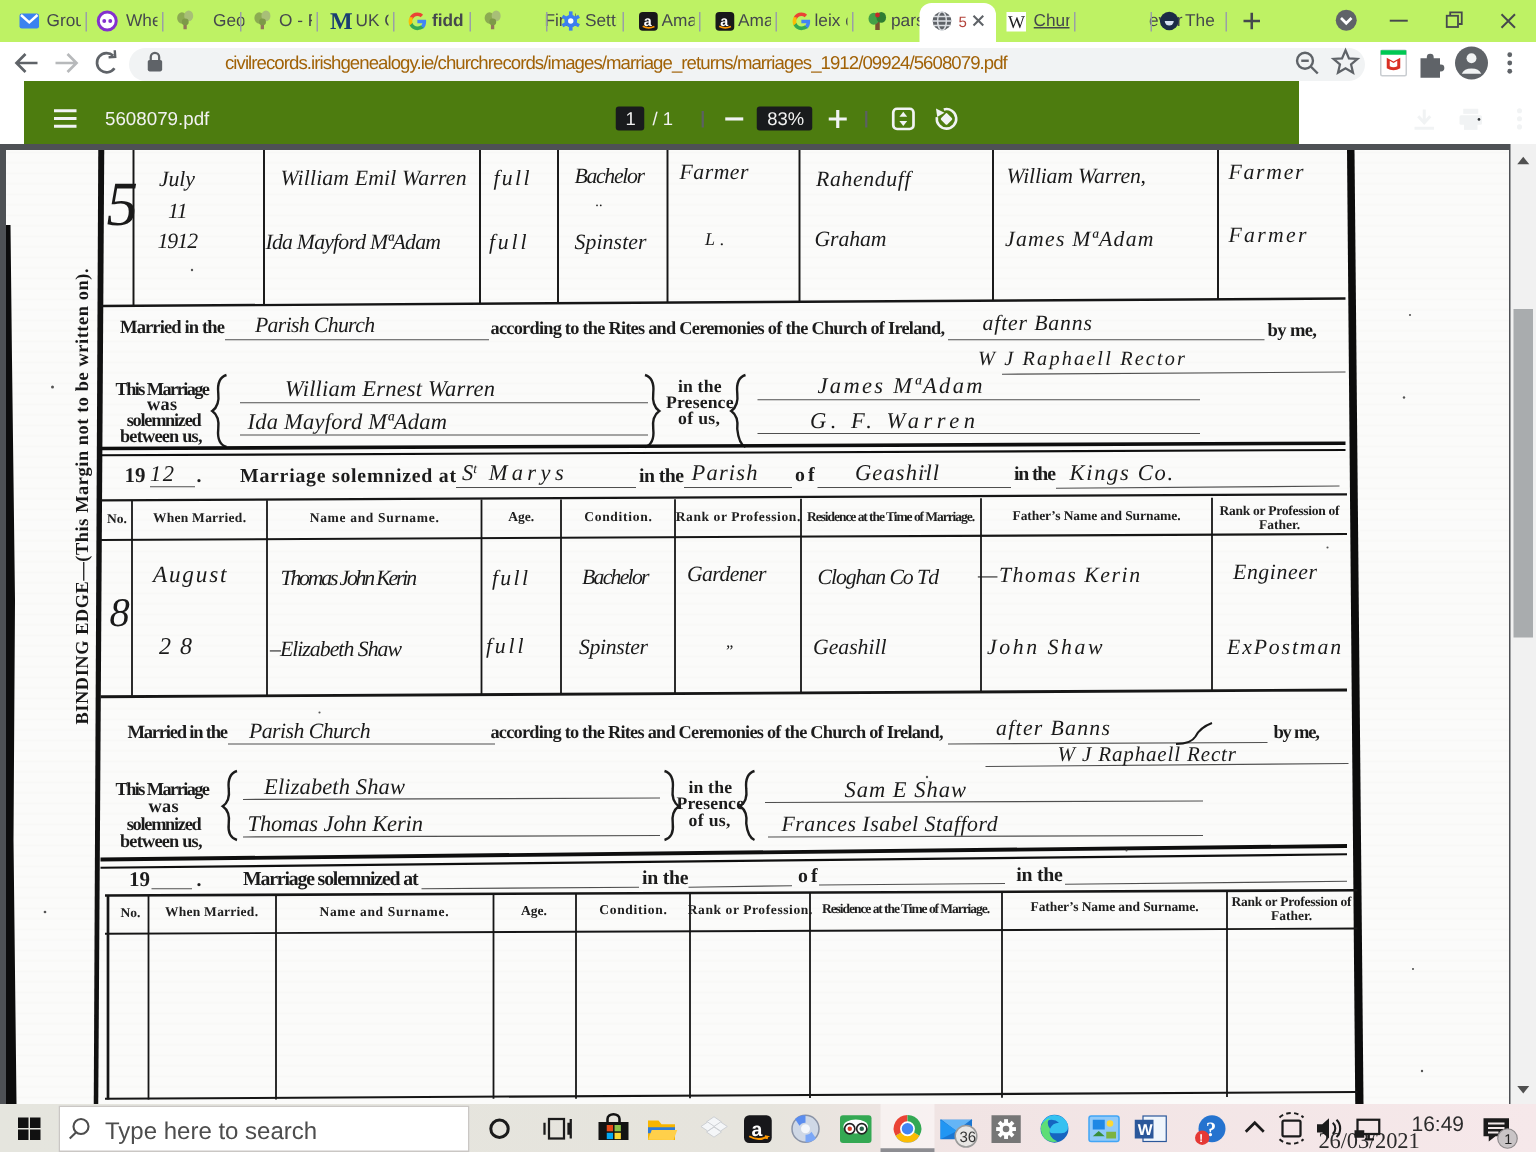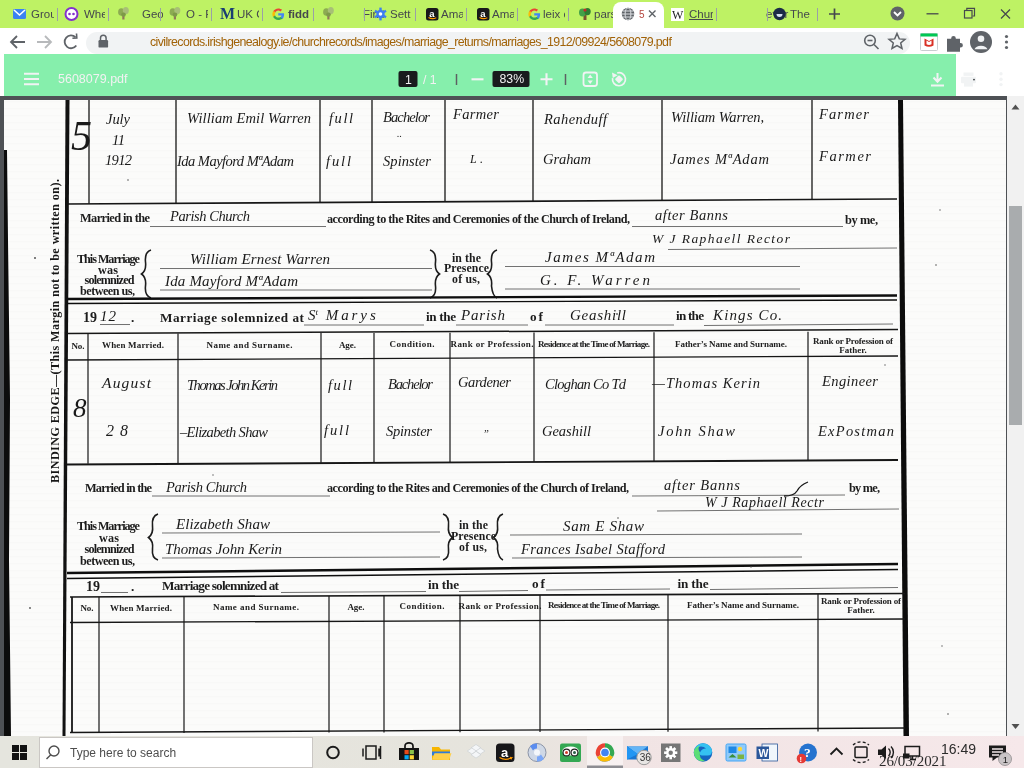--- a/index.html
+++ b/index.html
@@ -8,21 +8,21 @@
 
 #tabstrip{left:0;top:0;width:1024px;height:28px;background:#bef264;}
 .tabtxt{position:absolute;top:8px;font-size:11.5px;color:#45484d;white-space:nowrap;overflow:hidden;}
 .tsep{position:absolute;top:7.5px;width:1px;height:13px;background:#9aa0a6;}
 #activetab{position:absolute;left:613px;top:2px;width:51px;height:26px;background:#fff;border-radius:8px 8px 0 0;}
 
 #toolbar{left:0;top:28px;width:1024px;height:26px;background:#fff;}
 #omnibox{position:absolute;left:86px;top:3.5px;width:824px;height:22px;border-radius:11px;background:#f1f3f4;}
 #urltxt{position:absolute;left:20px;top:3px;font-size:12.4px;color:#a16207;letter-spacing:-0.62px;white-space:nowrap;margin-left:44px;}
 
-#pdfbar{left:4px;top:54px;width:952px;height:42px;background:#86efac;}
+#pdfbar{left:16px;top:54px;width:850px;height:42px;background:#4d7c0f;}
 
 #sbar{left:1007px;top:96px;width:17px;height:640px;background:#f1f1f1;}
 #sthumb{position:absolute;left:2px;top:110px;width:13px;height:219px;background:#a9acae;}
 
 #taskbar{left:0;top:736px;width:1024px;height:32px;background:linear-gradient(90deg,#e5e5de 0%,#e6e4dd 50%,#f1e4e4 62%,#f6e8ea 100%);}
 #searchbox{position:absolute;left:39px;top:1px;width:274px;height:31px;background:#fff;border:1px solid #cac7c4;box-sizing:border-box;}
 .ttxt{position:absolute;font-size:11.5px;color:#2b2b2b;white-space:nowrap;}
 </style>
 </head>
 <body>
@@ -506,21 +506,21 @@
 <div id="sbar" class="abs">
   <div id="sthumb"></div>
   <svg class="abs" style="left:0;top:0" width="17" height="640" viewBox="0 0 17 640">
     <path d="M8.5 8.5 l4 5 h-8 Z" fill="#505050"></path>
     <path d="M8.5 633 l4 -5 h-8 Z" fill="#505050"></path>
   </svg>
 </div>
 
 <div id="taskbar" class="abs">
   <div id="searchbox"></div>
-  <div class="ttxt" style="left:70px;top:9.5px;font-size:12px;color:#4d4d4d;">Type here to search</div>
+  <div class="ttxt" style="left:70px;top:9.5px;font-size:16px;color:#4d4d4d;">Type here to search</div>
   <div class="ttxt" style="left:941px;top:4.5px;font-size:14px;">16:49</div>
   <div class="ttxt" style="left:879px;top:17px;font-size:15px;letter-spacing:-0.1px;font-family:Liberation Serif, serif;">26/03/2021</div>
   <svg class="abs" style="left:0;top:0" width="1024" height="32" viewBox="0 0 1024 32">
 
     <g fill="#111">
         <rect x="12" y="9" width="7" height="7"></rect>
         <rect x="20" y="9" width="7" height="7"></rect>
         <rect x="12" y="17" width="7" height="7"></rect>
         <rect x="20" y="17" width="7" height="7"></rect>
       </g>

